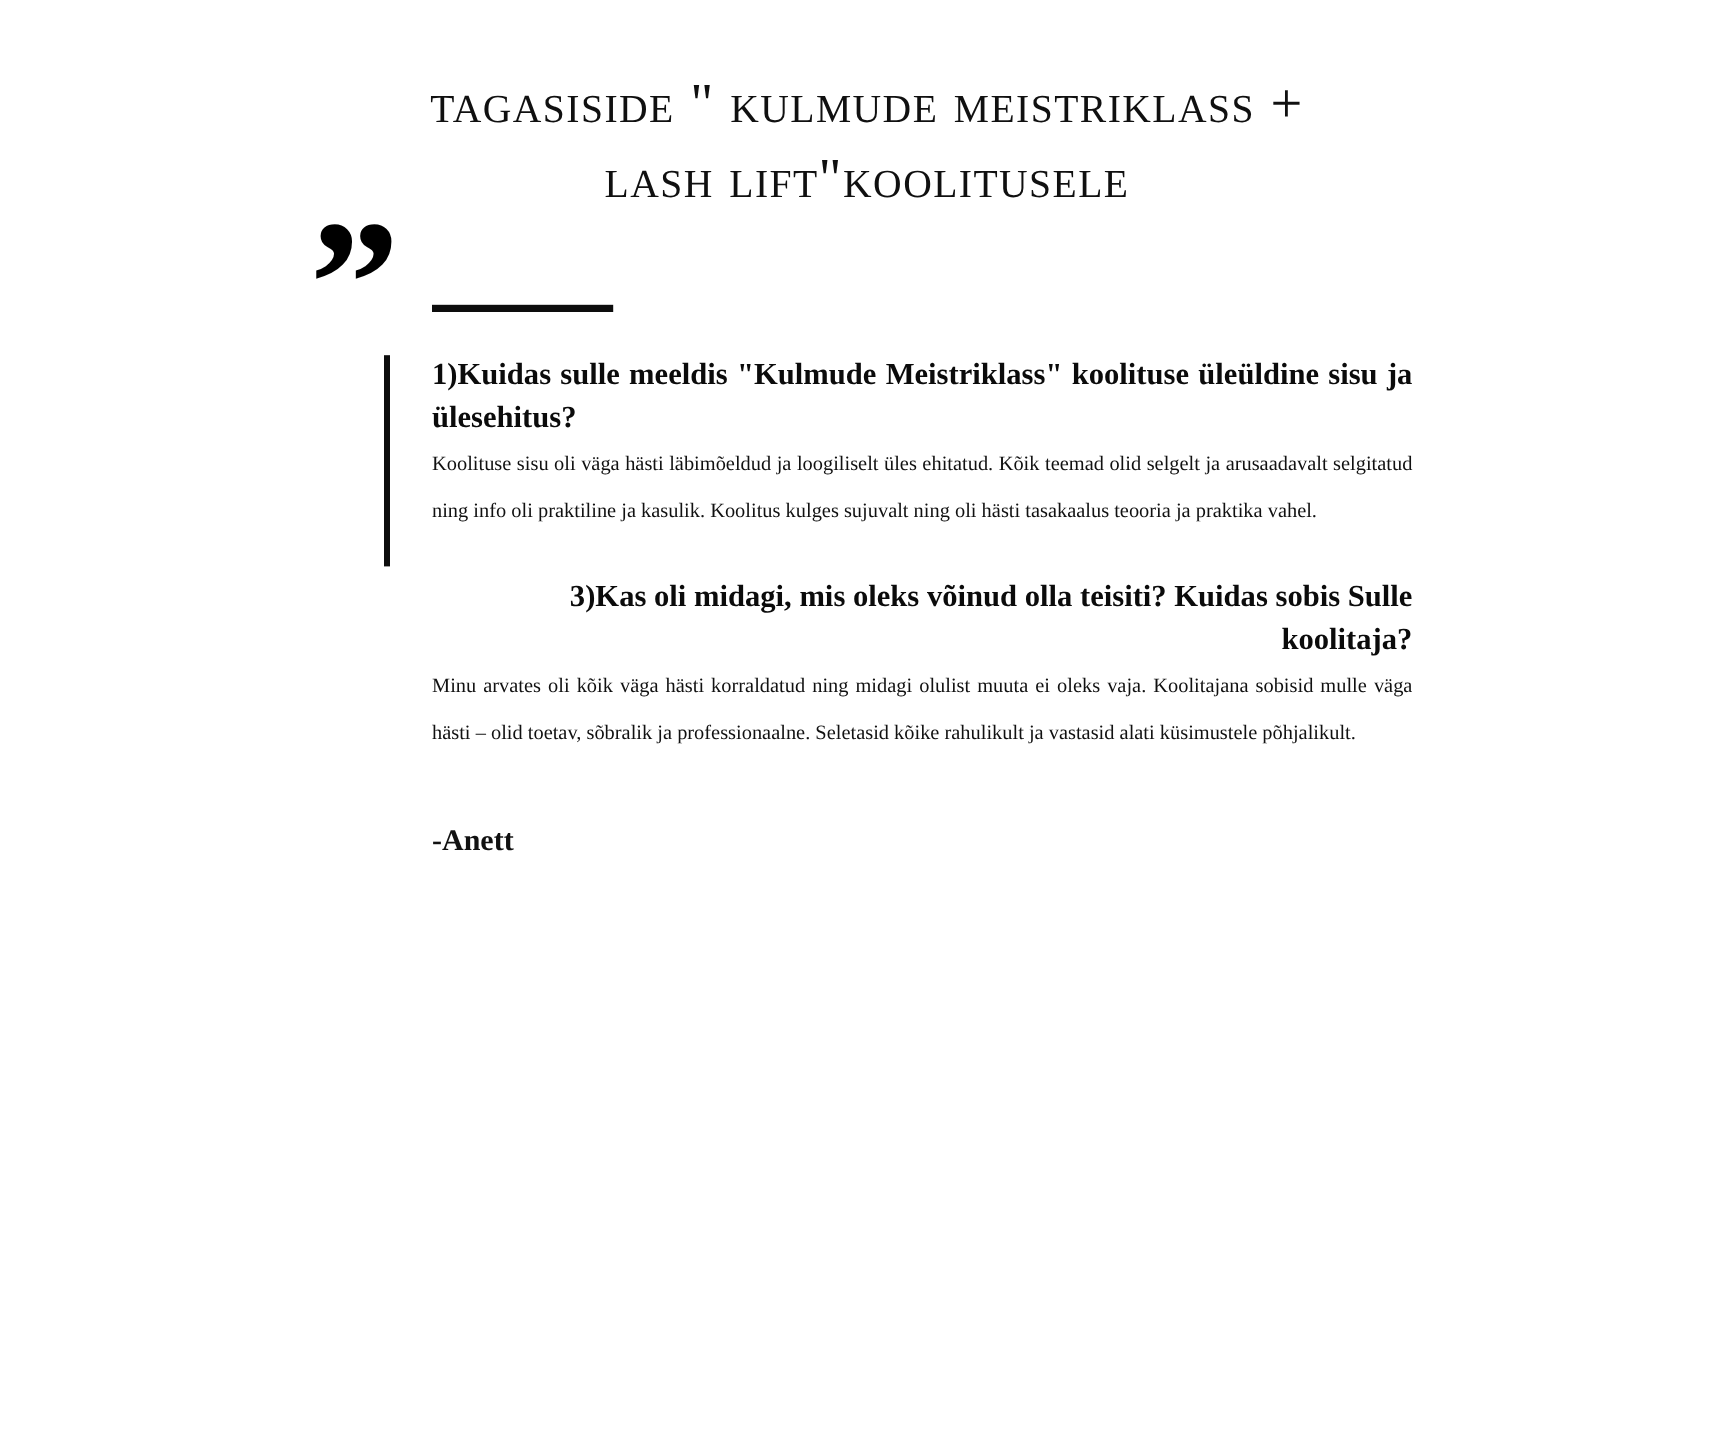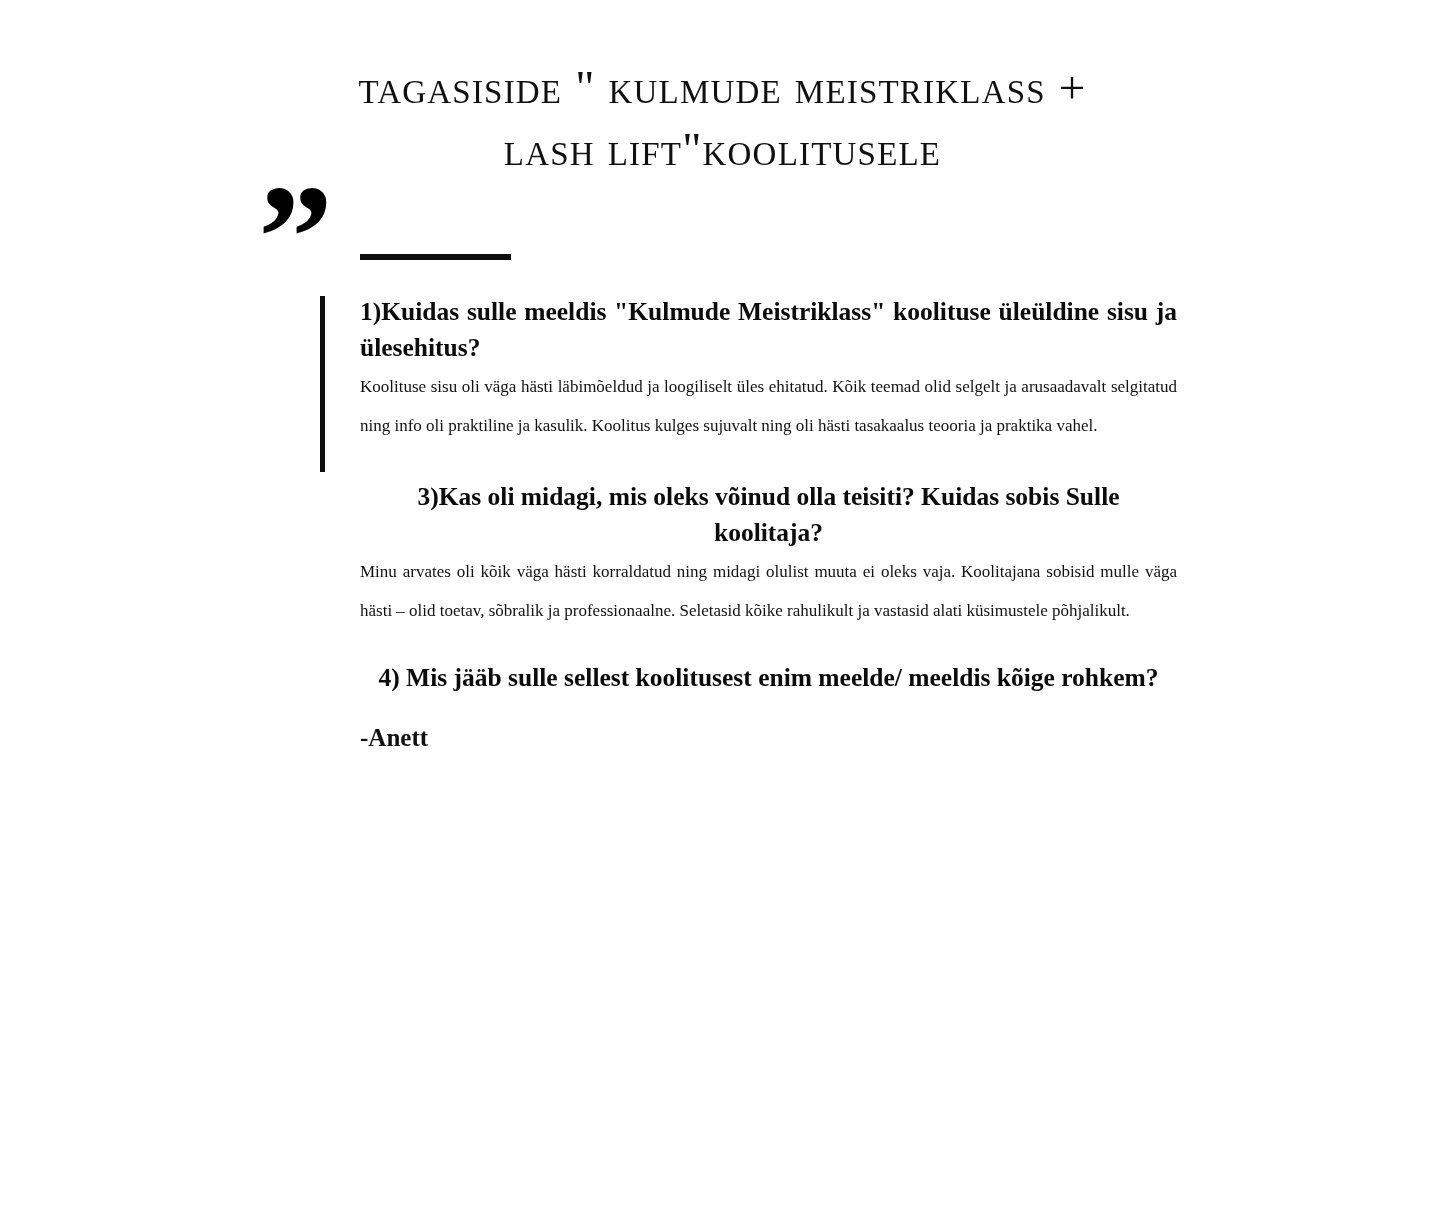--- a/index.html
+++ b/index.html
@@ -105,21 +105,21 @@
     font-size: 17px;
     line-height: 39px;
     font-weight: 400;
     text-align: justify;
     text-justify: inter-word;
     color: #111111;
     margin: 0;
   }
   .q-text.no-justify,
   .a-text.no-justify {
-    text-align: center;
+    text-align: right;
   }
 
   .signature {
     font-size: 25px;
     line-height: 34px;
     font-weight: 700;
     color: #111111;
     margin: 0;
     padding-top: 24px;
   }
@@ -155,19 +155,18 @@
 
     <div class="qa-block" id="block-2">
     </div>
 
     <div class="qa-block" id="block-3">
       <p class="q-text no-justify">3)Kas oli midagi, mis oleks võinud olla teisiti? Kuidas sobis Sulle koolitaja?</p>
       <p class="a-text">Minu arvates oli kõik väga hästi korraldatud ning midagi olulist muuta ei oleks vaja. Koolitajana sobisid mulle väga hästi – olid toetav, sõbralik ja professionaalne. Seletasid kõike rahulikult ja vastasid alati küsimustele põhjalikult.</p>
     </div>
 
     <div class="qa-block" id="block-4">
-      <p class="q-text no-justify">4) Mis jääb sulle sellest koolitusest enim meelde/ meeldis kõige rohkem?</p>
     </div>
 
     <p class="signature">-Anett</p>
 
   </div>
 </div>
 
 </body></html>

